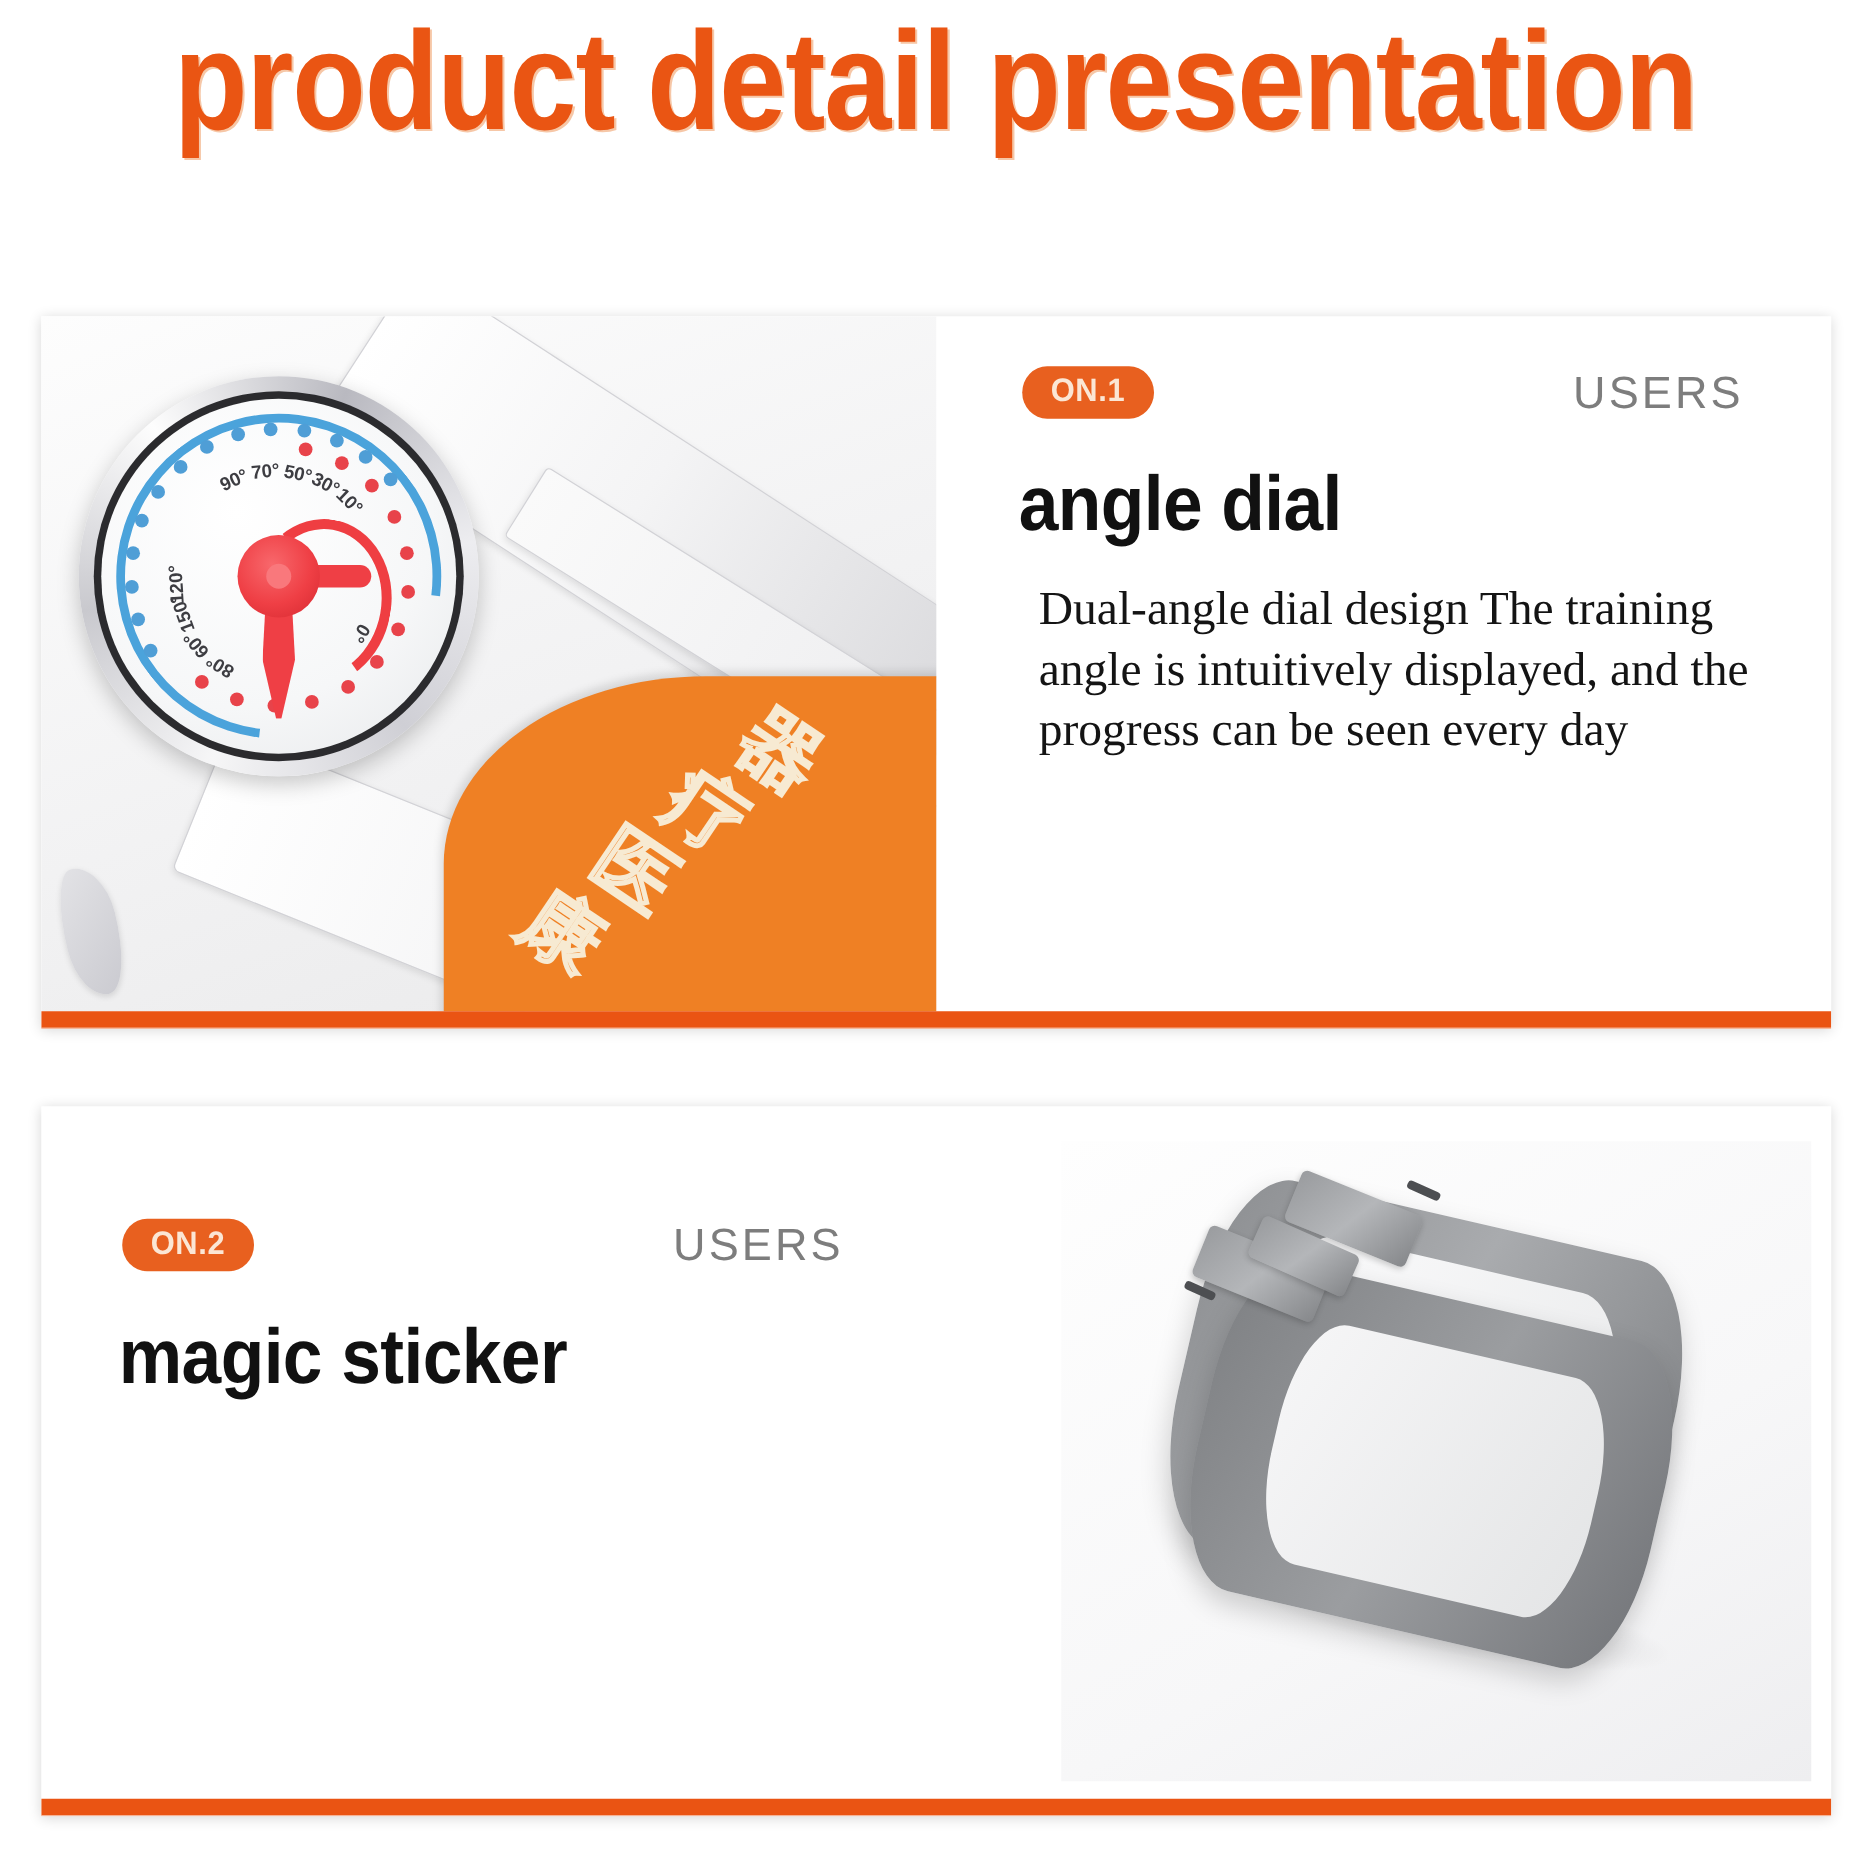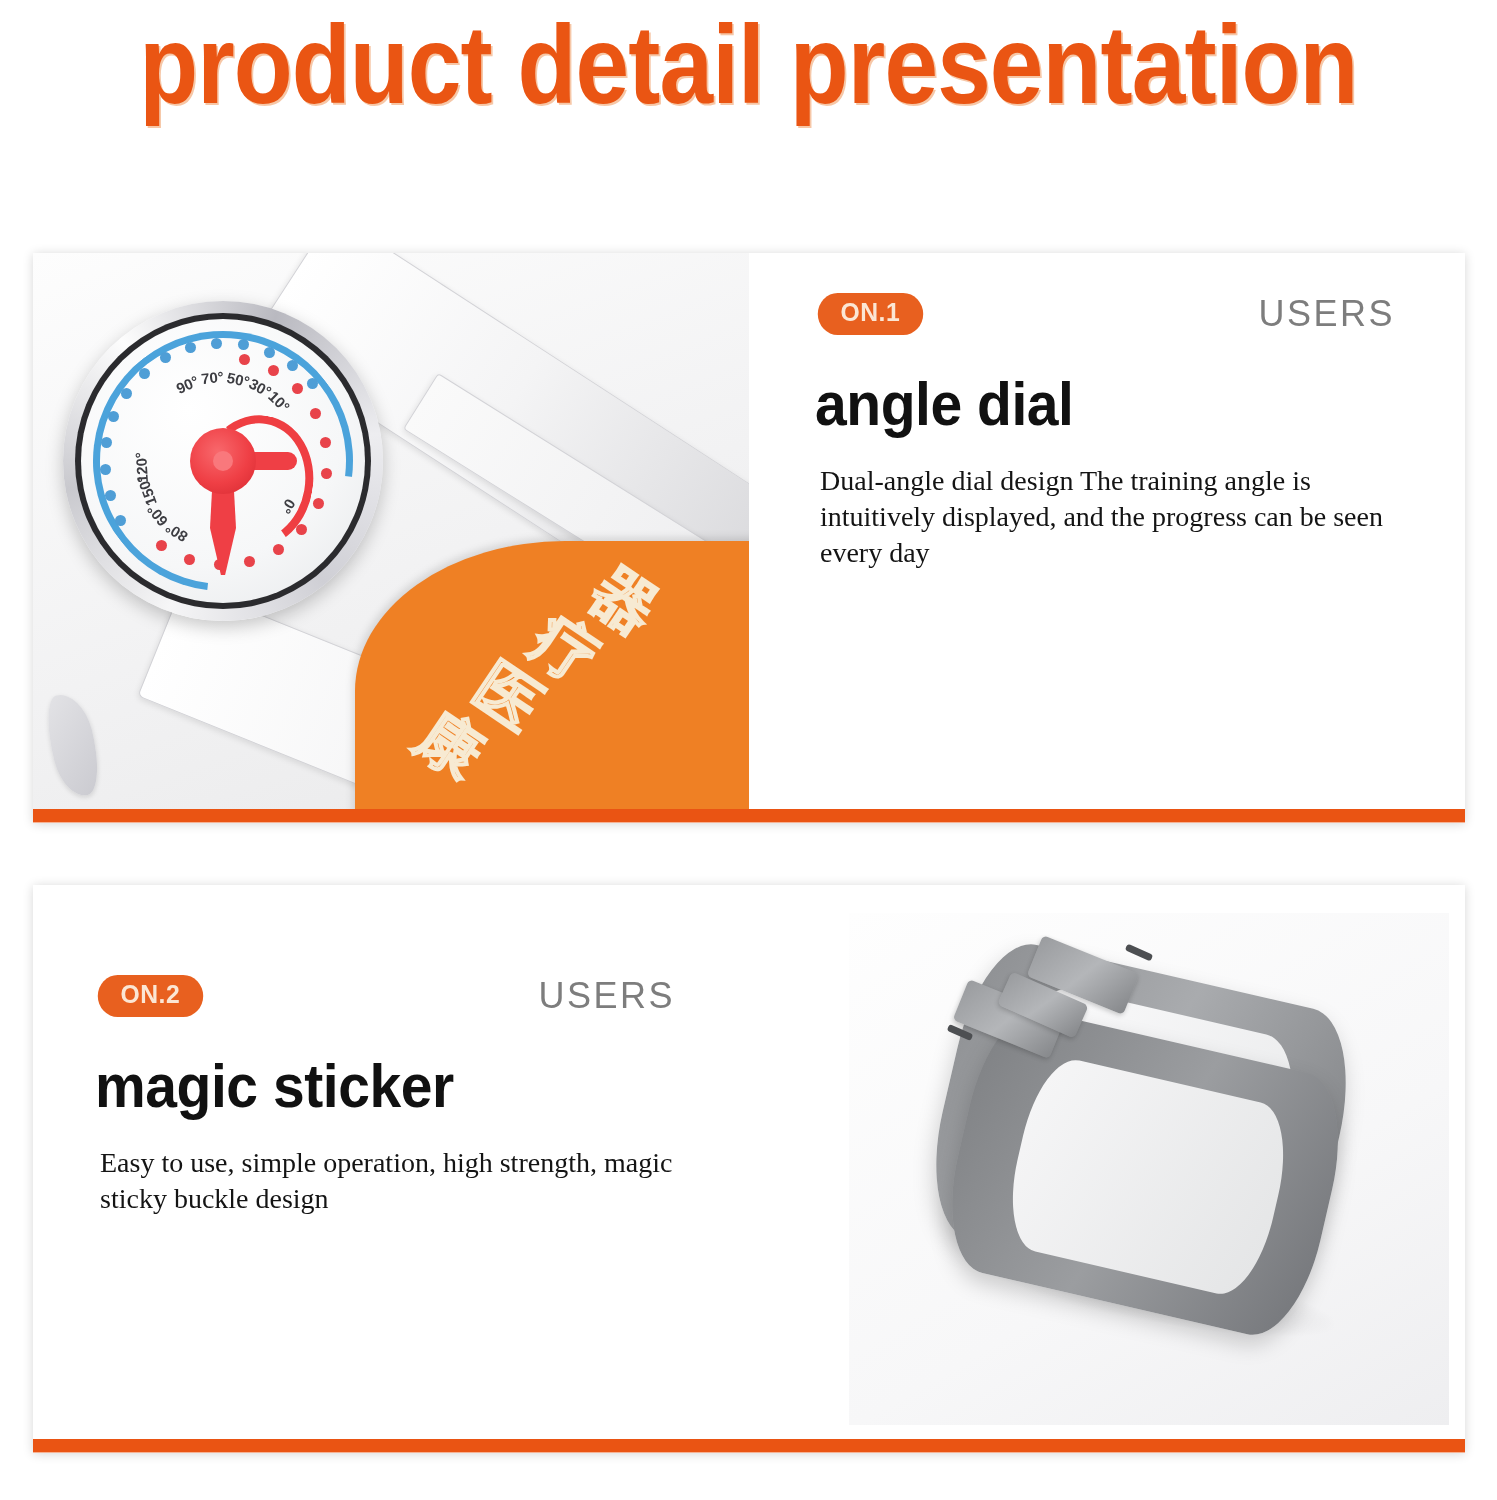--- a/index.html
+++ b/index.html
@@ -100,24 +100,24 @@
     color: #111111;
     line-height: 1;
     letter-spacing: -0.5px;
     transform: scaleX(0.92);
     transform-origin: left center;
     margin: 0 0 28px 0;
     white-space: nowrap;
   }
   .feature-body {
     font-family: "Liberation Serif", serif;
-    font-size: 28px;
+    font-size: 38px;
     line-height: 1.28;
     color: #141414;
-    margin: 5px;
+    margin: 16px;
   }
 
   
   #photo-1 {
     position: absolute;
     left: 0; top: 0;
     width: 716px; height: 556px;
     overflow: hidden;
     background: linear-gradient(160deg,#fdfdfd 0%,#f2f2f3 55%,#e9e9ea 100%);
   }
@@ -442,21 +442,20 @@
 </div>
 
 <div class="card" id="card-2">
 
   <div class="text-block" id="text-2">
     <div class="badge-row">
       <span class="on-badge">ON.2</span>
       <span class="users-label">USERS</span>
     </div>
     <h2 class="feature-heading">magic sticker</h2>
-    <p class="feature-body">Easy to use, simple operation, high strength, magic sticky buckle design</p>
   </div>
 
   <div id="photo-2">
     <div id="strap-shadow"></div>
     <div class="strap-band" id="strap-outer"></div>
     <div class="strap-band" id="strap-inner-gap"></div>
     <div class="strap-band" id="strap-front"></div>
     <div class="strap-band" id="strap-front-gap"></div>
     <div class="buckle" id="buckle-1"></div>
     <div class="buckle" id="buckle-2"></div>

